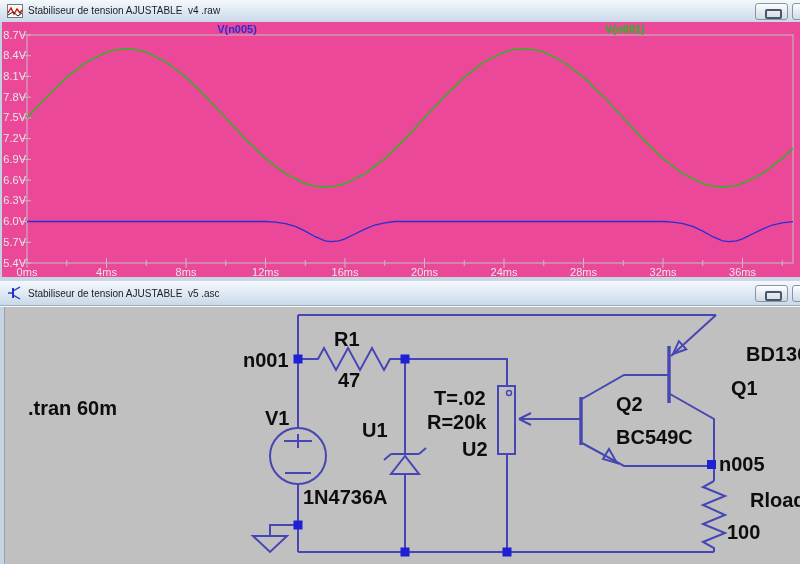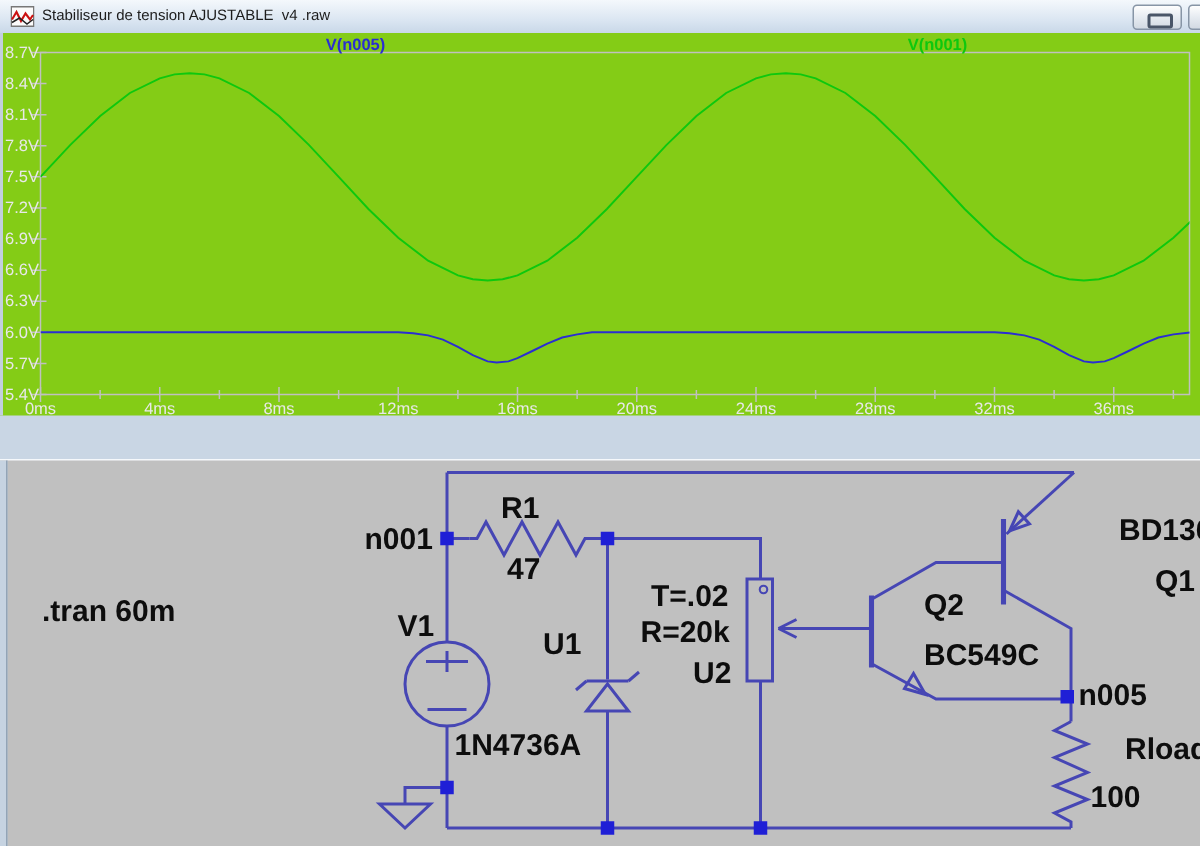--- a/index.html
+++ b/index.html
@@ -12,21 +12,21 @@
   .titlebar .ticon{position:absolute;left:7px;top:4px;width:16px;height:14px;}
   .titlebar .ttext{position:absolute;left:28px;top:5px;font-size:10px;color:#1c1c1c;
                    white-space:pre;letter-spacing:0;}
   .wbtn{position:absolute;top:3px;width:33px;height:17px;border:1px solid #8795a6;
         border-radius:3px;background:linear-gradient(#fefefe,#e6ebf1 50%,#d3dae3);
         padding:0;cursor:pointer;}
   .wbtn .glyph{position:absolute;left:9px;top:5px;width:13px;height:6px;
         border:2px solid #4a5668;border-radius:2px;}
   
   .pane1{top:0;height:341px;background:#c9d6e4;}
-  .p1content{position:absolute;left:0;top:22px;width:800px;height:255px;background:#84cc16;}
+  .p1content{position:absolute;left:0;top:22px;width:800px;height:255px;background:#ec4899;}
   .p1leftedge{position:absolute;left:0;top:22px;width:2px;height:255px;background:#c2cfdd;}
   
   .pane2{top:281px;height:283px;background:#c9d6e4;}
   .titlebar2{height:24px;}
   .p2content{position:absolute;left:0;top:25px;width:800px;height:258px;background:#c0c0c0;
              border-top:1px solid #f5f8fb;}
   .p2leftedge{position:absolute;left:0;top:0;width:4px;height:258px;background:#c6d3e1;border-right:1px solid #93a4b6;}
   .stage{position:absolute;left:0;top:3px;width:800px;height:255px;}
   .slabel{position:absolute;color:#0d0d0d;font-weight:bold;font-size:20px;line-height:20px;white-space:pre;}
   .sch-svg{position:absolute;left:0;top:0;}
@@ -116,20 +116,35 @@
           <polyline points="27.0,199.5 106.5,199.5 186.0,199.5 265.5,199.5 275.4,200.2 285.4,201.6 295.3,204.4 305.3,209.2 315.2,214.7 325.1,218.9 331.1,219.6 339.0,218.9 345.0,216.8 354.9,212.0 364.9,207.1 374.8,203.0 384.8,200.9 394.7,199.5 464.3,199.5 543.8,199.5 623.3,199.5 663.0,199.5 672.9,200.2 682.9,201.6 692.8,204.4 702.8,209.2 712.7,214.7 722.6,218.9 728.6,219.6 736.5,218.9 742.5,216.8 752.4,212.0 762.4,207.1 772.3,203.0 782.3,200.9 794.2,199.5" fill="none" stroke="#2a2ed2" stroke-width="1.3" clip-path="url(#pc)"></polyline>
           <text x="237" y="11" fill="#2a2ed2" font-size="11" font-weight="bold" text-anchor="middle" font-family="Liberation Sans, sans-serif">V(n005)</text>
           <polyline points="27.0,95.9 46.9,74.6 66.8,55.3 86.6,40.0 106.5,30.2 116.4,27.6 126.4,26.8 136.3,27.6 146.3,30.2 166.1,40.0 186.0,55.3 205.9,74.6 225.8,95.9 245.6,117.3 265.5,136.5 285.4,151.8 305.3,161.6 315.2,164.2 325.1,165.0 335.1,164.2 345.0,161.6 364.9,151.8 384.8,136.5 404.6,117.3 424.5,95.9 444.4,74.6 464.3,55.3 484.1,40.0 504.0,30.2 513.9,27.6 523.9,26.8 533.8,27.6 543.8,30.2 563.6,40.0 583.5,55.3 603.4,74.6 623.3,95.9 643.1,117.3 663.0,136.5 682.9,151.8 702.8,161.6 712.7,164.2 722.6,165.0 732.6,164.2 742.5,161.6 762.4,151.8 782.3,136.5 794.2,125.3" fill="none" stroke="#0ec80e" stroke-width="1.3" clip-path="url(#pc)"></polyline>
           <text x="625" y="11" fill="#0ec80e" font-size="11" font-weight="bold" text-anchor="middle" font-family="Liberation Sans, sans-serif">V(n001)</text>
         </svg>
     </div>
     <div class="p1leftedge"></div>
   </section>
 
   <section class="pane pane2">
+    <div class="titlebar titlebar2">
+      <span class="ticon" style="top:5px">
+        <svg width="16" height="14" viewBox="0 0 16 14">
+          <line x1="6" y1="2" x2="6" y2="12" stroke="#2233cc" stroke-width="2"></line>
+          <line x1="1" y1="7" x2="6" y2="7" stroke="#2233cc" stroke-width="1.4"></line>
+          <line x1="6" y1="5" x2="13" y2="1" stroke="#2233cc" stroke-width="1.4"></line>
+          <line x1="6" y1="9" x2="13" y2="13" stroke="#2233cc" stroke-width="1.4"></line>
+        </svg>
+      </span>
+      <span class="ttext" style="top:7px">Stabiliseur de tension AJUSTABLE  v5 .asc</span>
+      <button class="wbtn" style="left:755px;top:4px">
+          <span class="glyph"></span>
+        </button>
+      <button class="wbtn" style="left:792px;top:4px"></button>
+    </div>
 
     <div class="p2content">
       <div class="stage">
         <svg class="sch-svg" width="800" height="255">
           <g stroke="#4646b4" stroke-width="2" fill="none">
 
             <g>
               <path d="M298,5 H716"></path>
               <path d="M298,5 V118"></path>
               <path d="M298,49 H313"></path>
@@ -206,21 +221,21 @@
         <div class="slabel" style="left:338px;top:60px">47</div>
         <div class="slabel" style="left:265px;top:98px">V1</div>
         <div class="slabel" style="left:362px;top:110px">U1</div>
         <div class="slabel" style="left:303px;top:177px">1N4736A</div>
         <div class="slabel" style="left:434px;top:78px">T=.02</div>
         <div class="slabel" style="left:427px;top:102px">R=20k</div>
         <div class="slabel" style="left:462px;top:129px">U2</div>
         <div class="slabel" style="left:616px;top:84px">Q2</div>
         <div class="slabel" style="left:616px;top:117px">BC549C</div>
         <div class="slabel" style="left:746px;top:34px">BD136</div>
-        <div class="slabel" style="left:770px;top:68px">Q1</div>
+        <div class="slabel" style="left:731px;top:68px">Q1</div>
         <div class="slabel" style="left:719px;top:144px">n005</div>
         <div class="slabel" style="left:750px;top:180px">Rload</div>
         <div class="slabel" style="left:727px;top:212px">100</div>
       </div>
       <div class="p2leftedge"></div>
     </div>
   </section>
 </div>
 
 </body></html>

